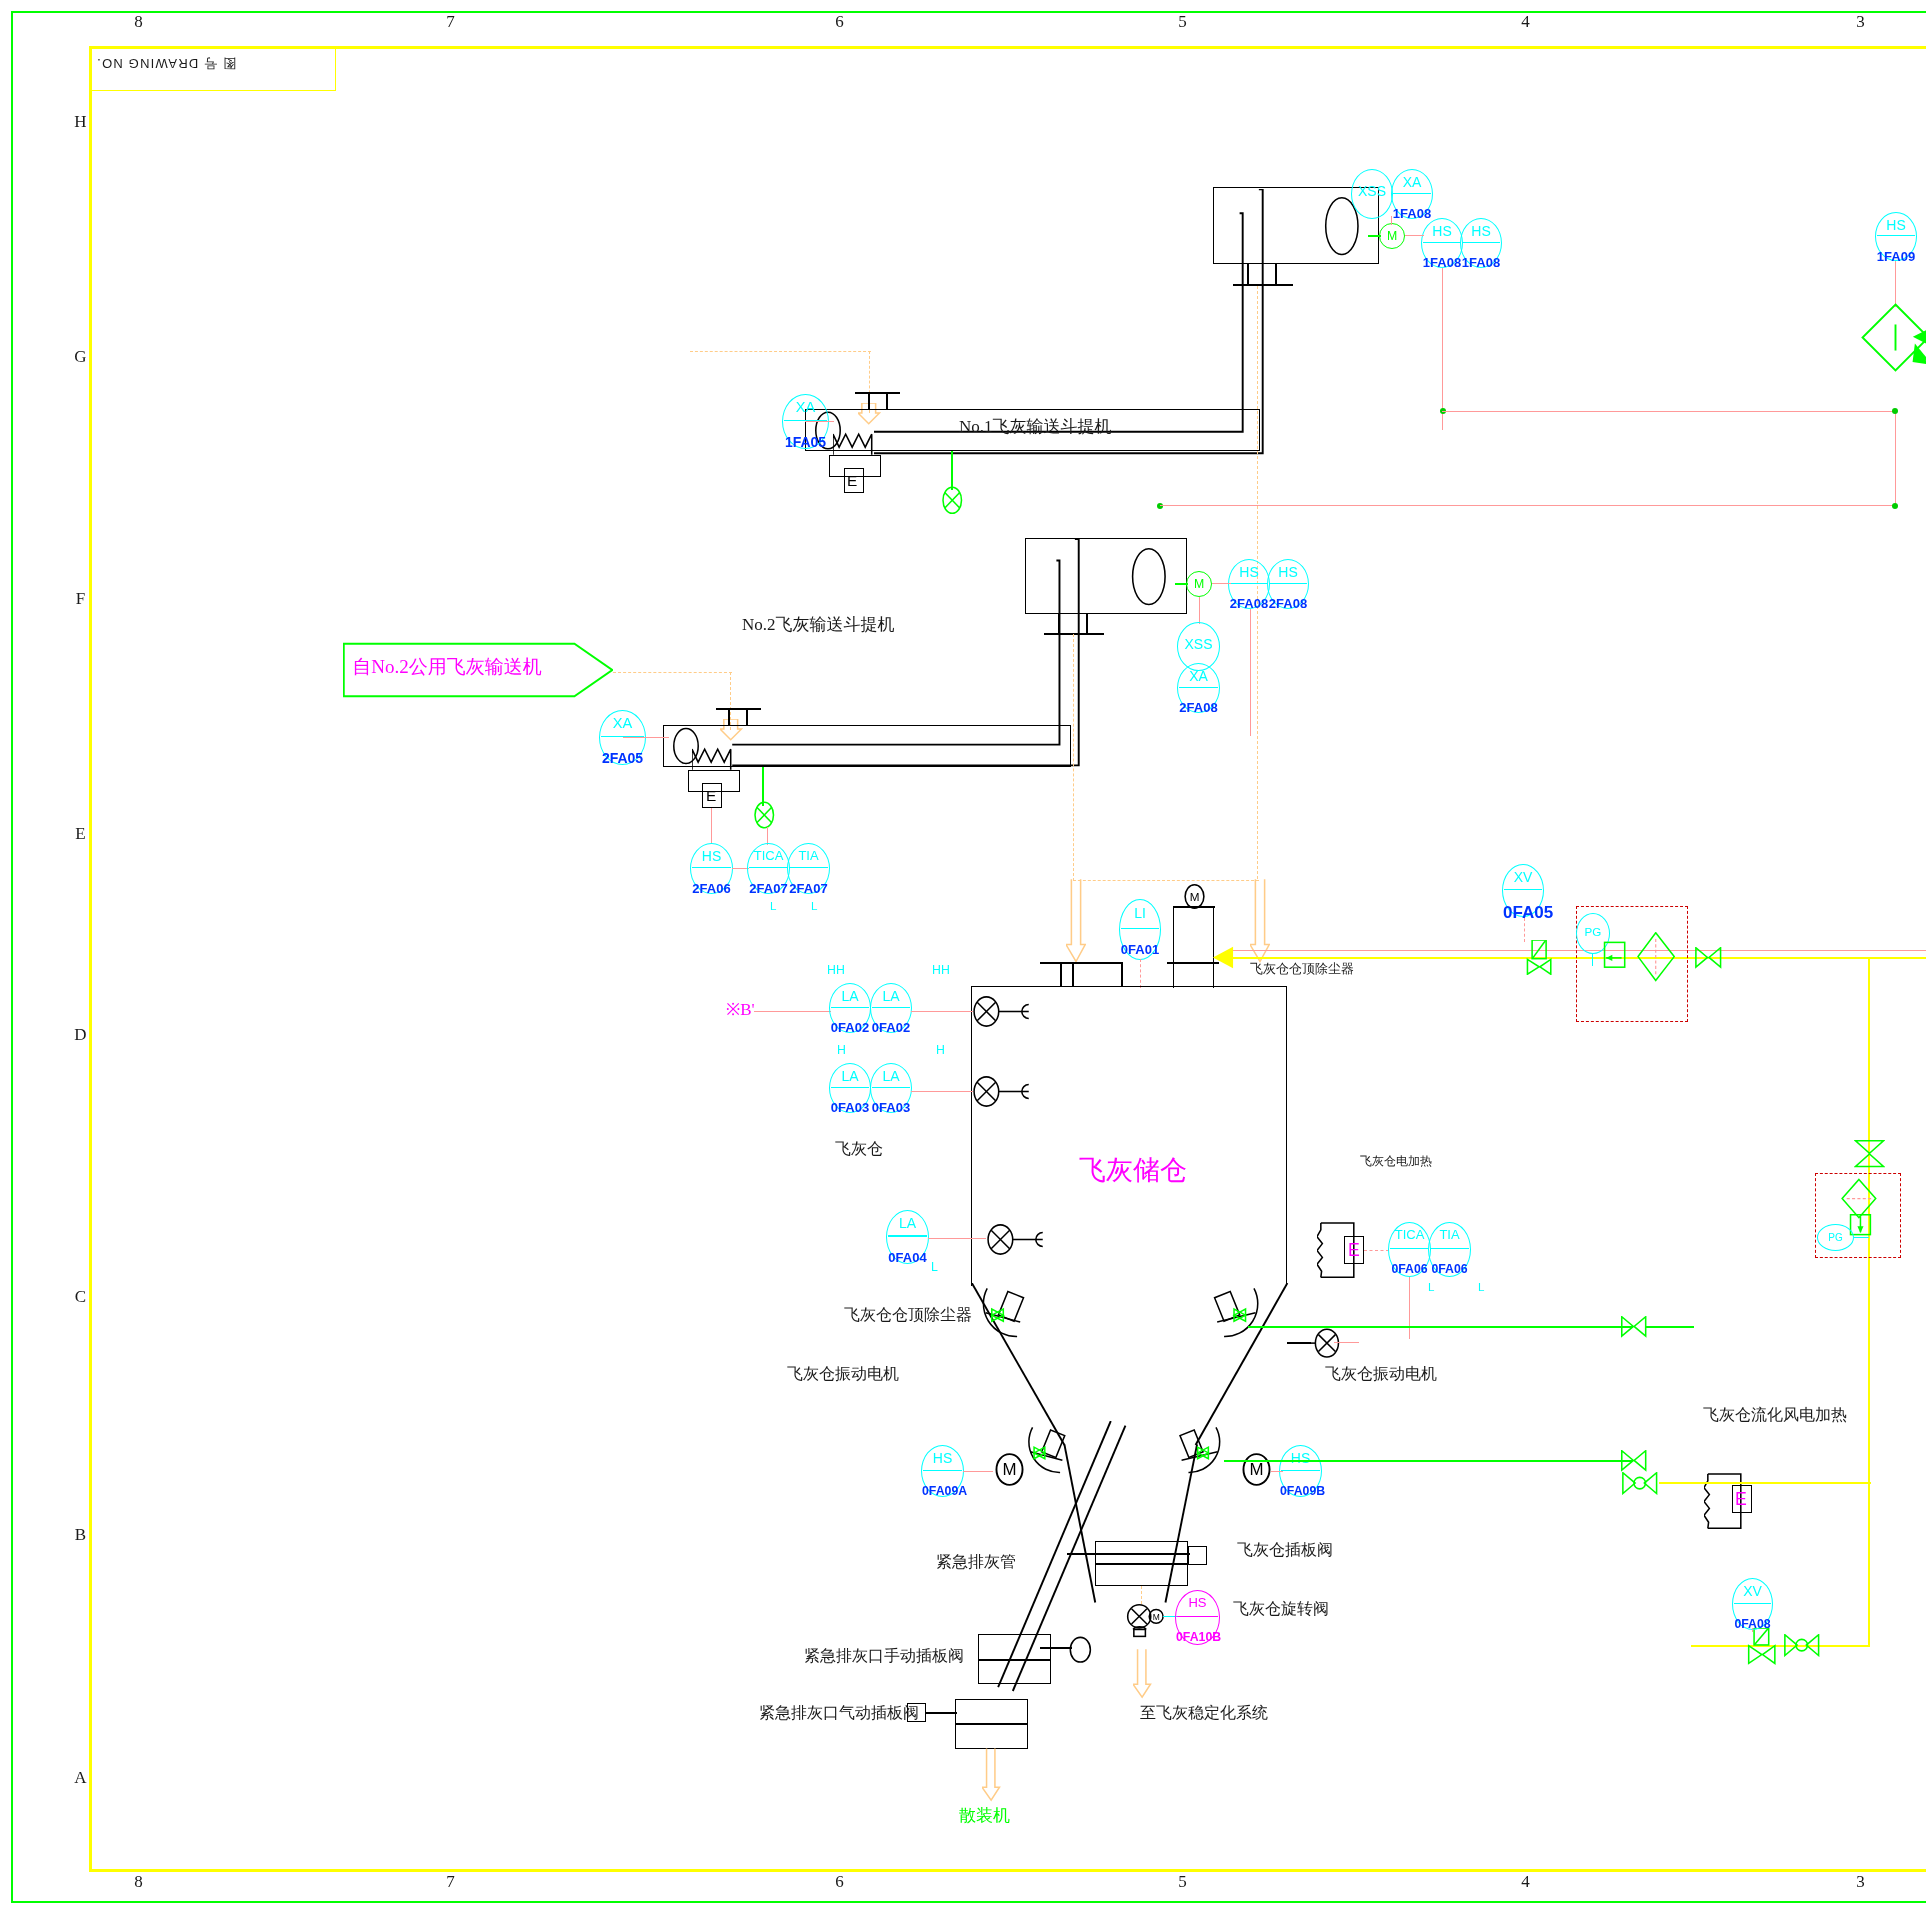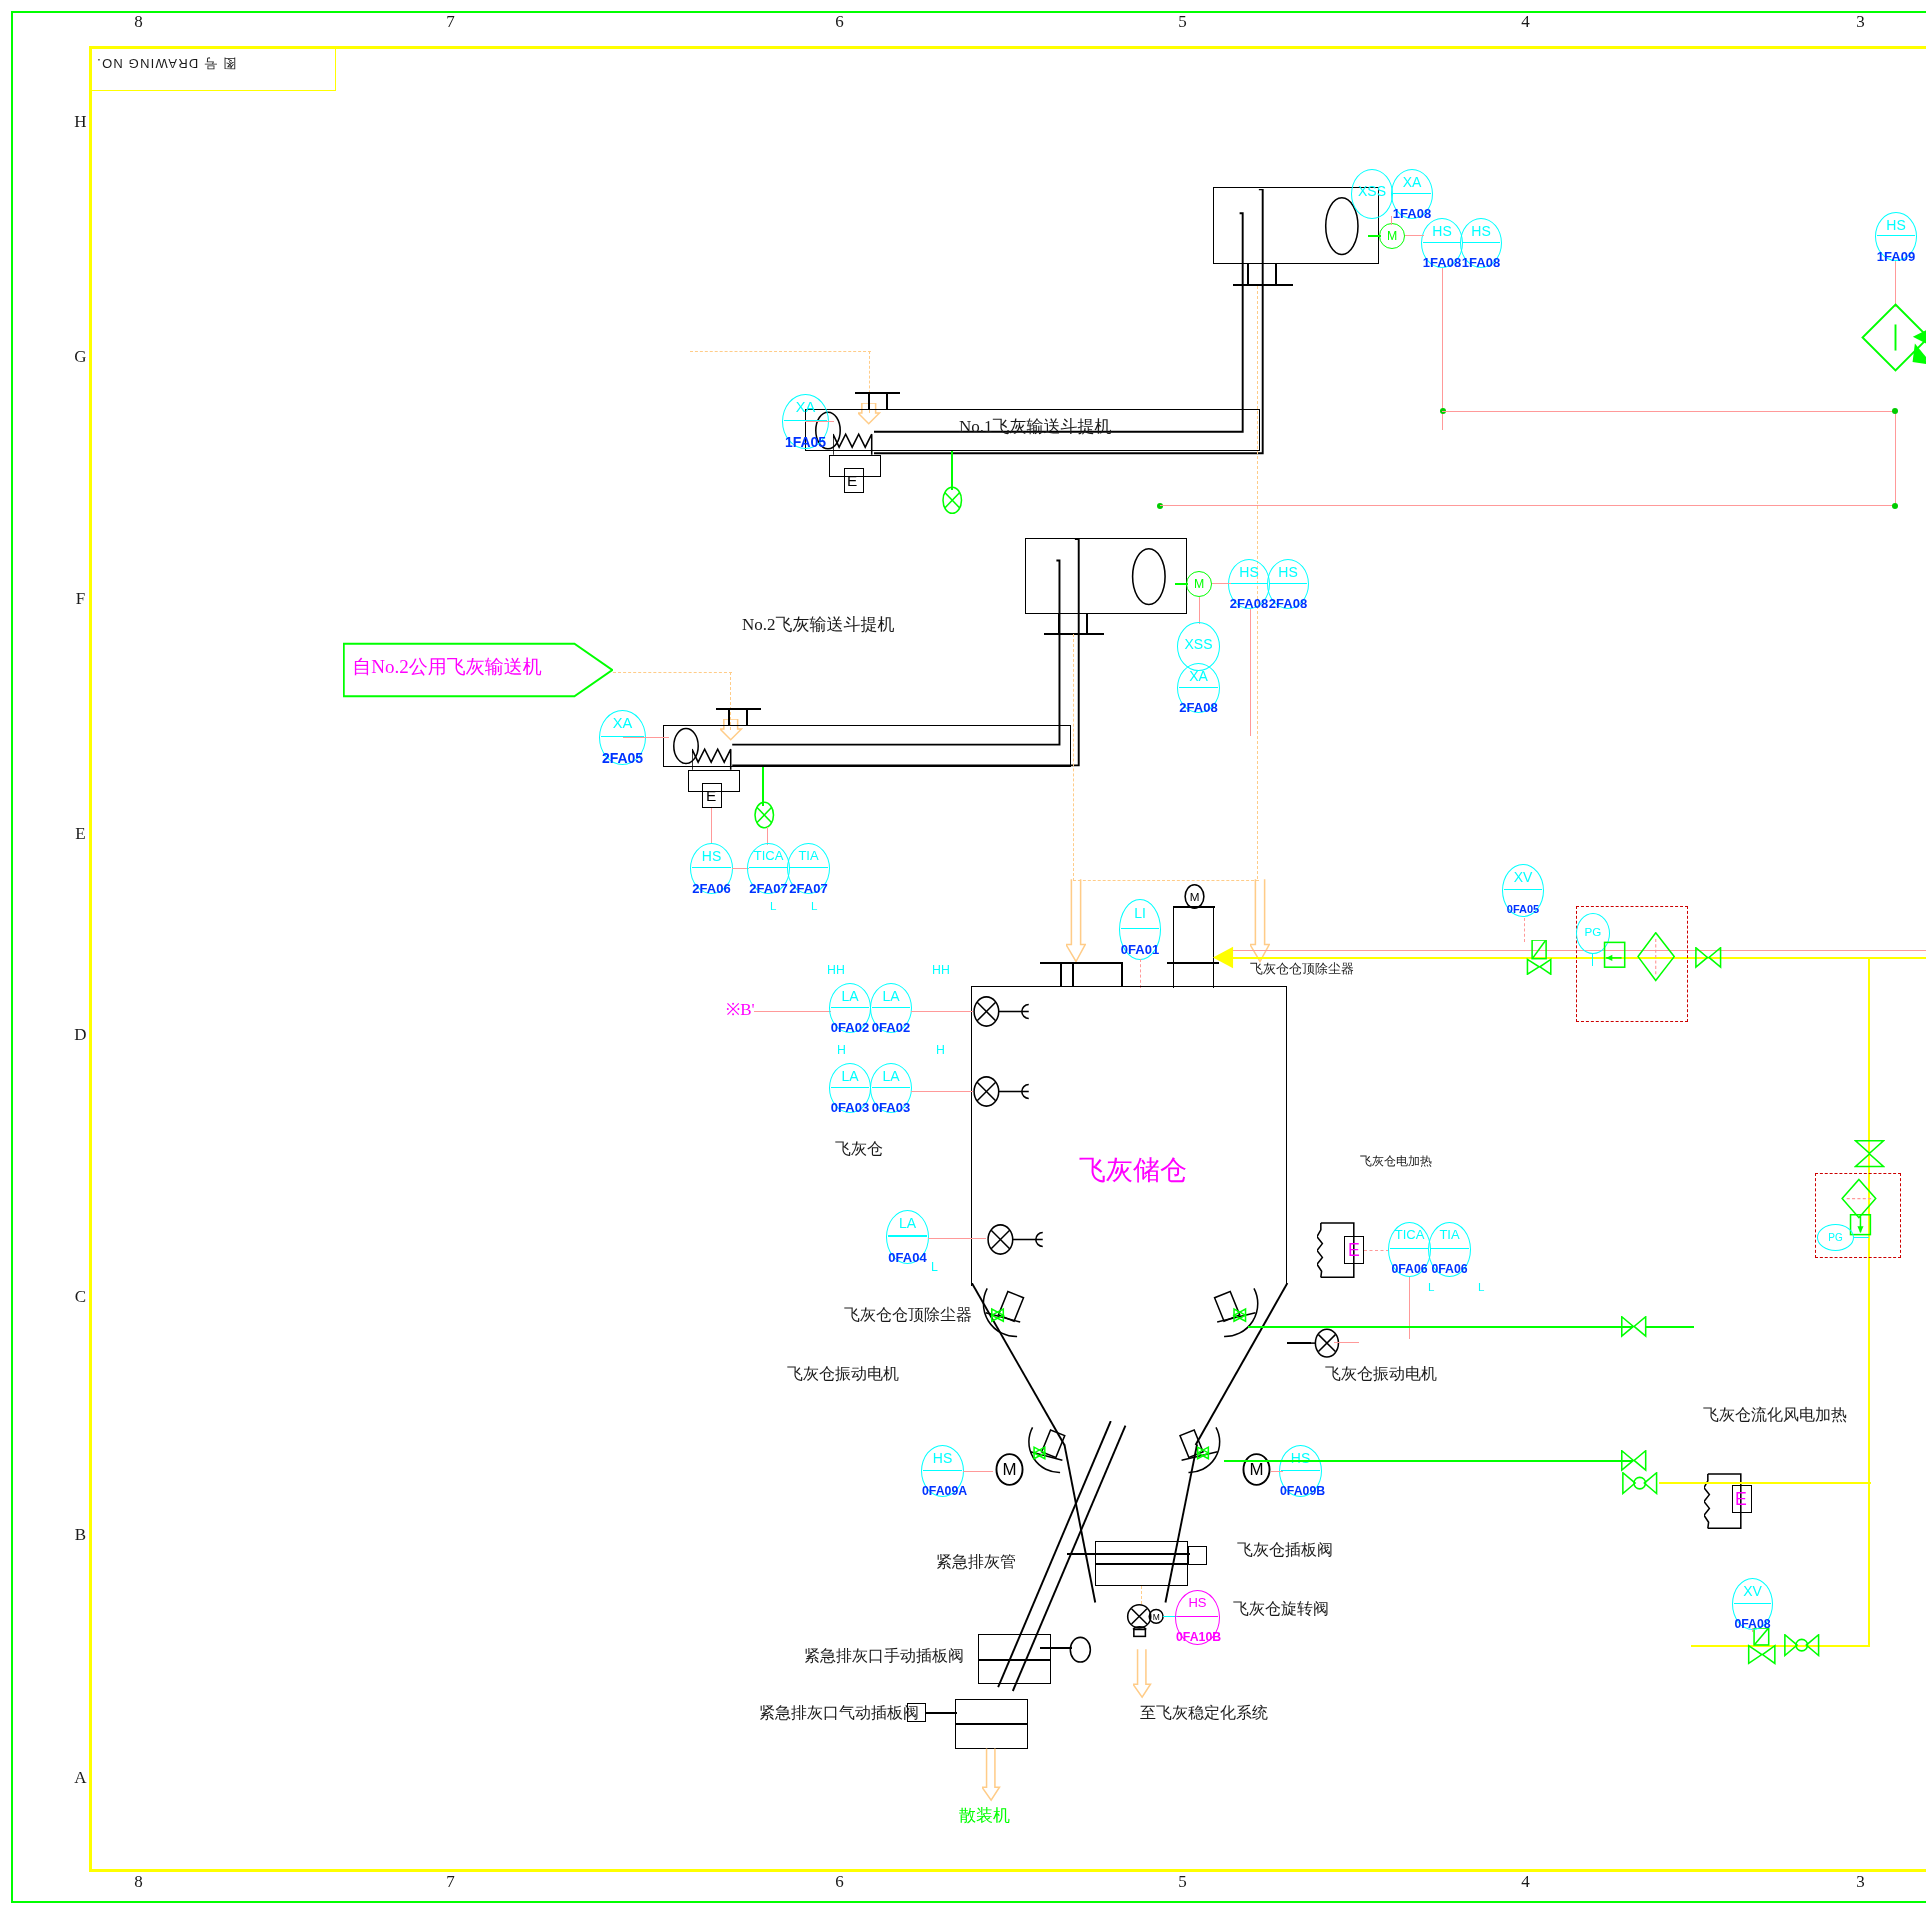--- a/index.html
+++ b/index.html
@@ -548,21 +548,21 @@
   <div class="abs" style="left:1576px;top:906px;width:112px;height:116px;border:1.2px dashed #cc0000;box-sizing:border-box"></div>
   <svg class="abs" style="left:1522px;top:940px" width="35" height="35" viewBox="0 0 90 90">
     <rect x="26" y="0" width="36" height="48" fill="none" stroke="#00ff00" stroke-width="4"></rect>
     <line x1="28" y1="46" x2="60" y2="2" stroke="#00ff00" stroke-width="4"></line>
     <polygon points="14,50 14,88 44,69" fill="none" stroke="#00ff00" stroke-width="4"></polygon>
     <polygon points="74,50 74,88 46,69" fill="none" stroke="#00ff00" stroke-width="4"></polygon>
   </svg>
   <div class="bub" style="left:1502px;top:864px;width:42px;height:53px">
     <div class="t" style="font-size:14px">XV</div>
     <div class="hr"></div>
-      <div class="b" style="font-size:11px">0FA05</div>
+      <div class="b" style="font-size:17px">0FA05</div>
   </div>
   <div class="sig-dv" style="left:1524px;top:918px;height:24px"></div>
   <div class="bub plain" style="left:1576px;top:913px;width:34px;height:41px">
     <div class="t" style="font-size:11.6px">PG</div>
     <div class="b" style="font-size:10.8px"></div>
   </div>
   <div class="cyanline" style="left:1592px;top:954px;width:1.2px;height:11.6px"></div>
   <svg class="abs" style="left:1603px;top:940px" width="31" height="35" viewBox="0 0 80 90">
     <rect x="4" y="6" width="52" height="64" fill="none" stroke="#00ff00" stroke-width="4"></rect>
     <line x1="8" y1="46" x2="48" y2="46" stroke="#00ff00" stroke-width="4"></line>

